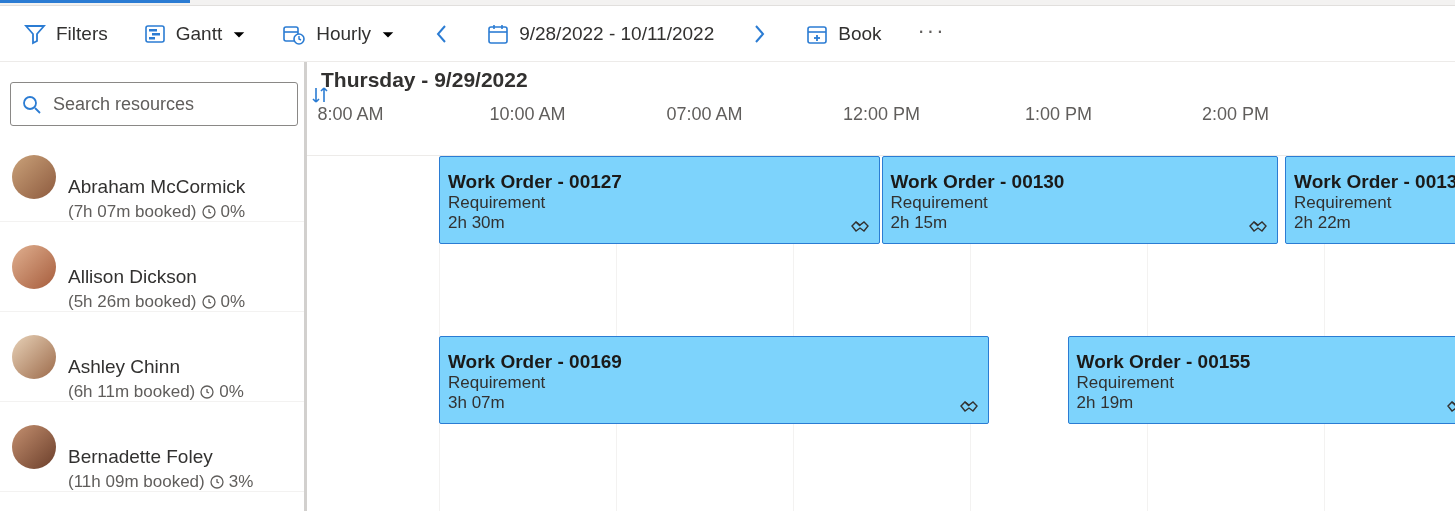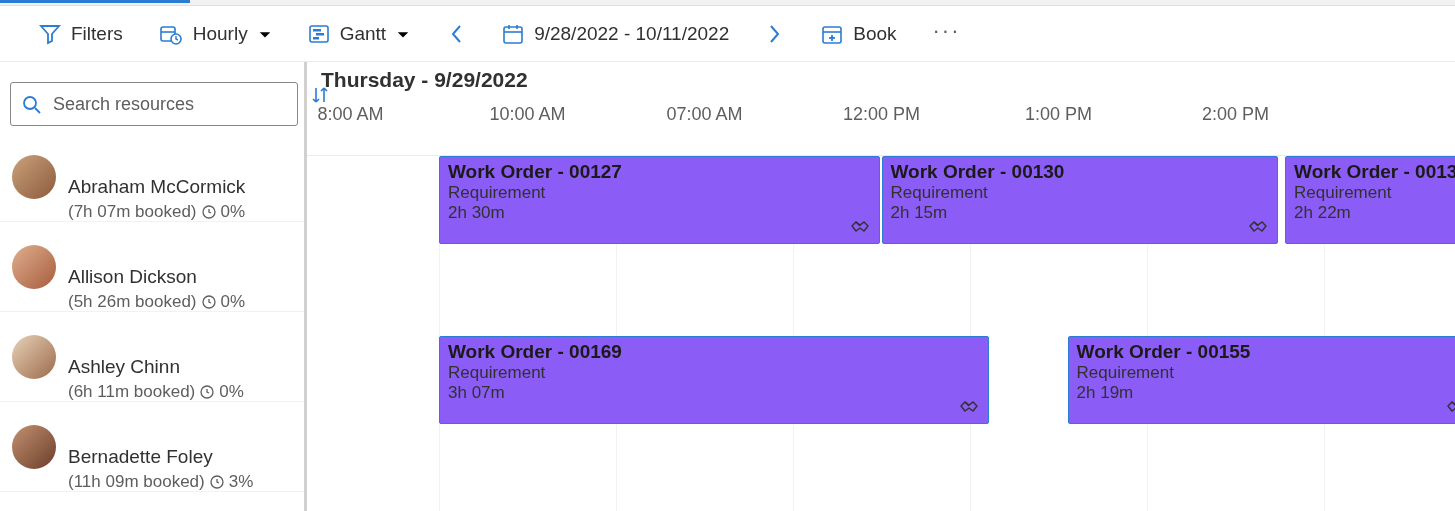--- a/index.html
+++ b/index.html
@@ -18,21 +18,21 @@
     position: relative;
   }
   .top-strip::before {
     content: ""; position: absolute; left: 0; top: 0; width: 190px; height: 3px;
     background: #2b7cd3;
   }
 
   
   .toolbar {
     height: 56px; display: flex; align-items: center; gap: 28px;
-    padding: 0 35px; border-bottom: 1px solid #edebe9;
+    padding: 0 20px; border-bottom: 1px solid #edebe9;
   }
   .tb-item {
     display: inline-flex; align-items: center; gap: 10px;
     font-size: 19px; color: #323130; cursor: pointer;
     height: 40px; padding: 0 4px;
   }
   .tb-item svg { display: block; }
   .chev { width: 14px; height: 14px; }
   .nav-btn { padding: 0 6px; }
 
@@ -100,22 +100,22 @@
   .grid-col {
     position: absolute; top:0; bottom:0; width:177px;
     border-left: 1px solid #f3f2f1;
   }
   .lane {
     position: relative; height: 90px;
   }
 
   .booking {
     position: absolute; top: 0; height: 88px;
-    background: #8b5cf6; border: 1px solid #2b7cd3; border-radius: 2px;
-    padding: 4px 8px 2px 8px;
+    background: #7dd3fc; border: 1px solid #2b7cd3; border-radius: 2px;
+    padding: 14px 8px 2px 8px;
     overflow: hidden;
   }
   .bk-title { font-size: 19px; font-weight: 600; color: #1b1a19; white-space: nowrap; }
   .bk-sub { font-size: 17px; color: #323130; white-space: nowrap; }
   .bk-dur { font-size: 17px; color: #323130; white-space: nowrap; }
   .bk-icon {
     position: absolute; right: 8px; bottom: 6px;
     width: 22px; height: 22px;
   }
   .hand-ico path { fill: none; stroke: #323130; stroke-width: 1.4; }
@@ -185,33 +185,33 @@
 <div class="top-strip"></div>
 
 <div class="toolbar">
   <div class="tb-item">
     <svg width="22" height="22">
           <use href="#ico-filter"></use>
         </svg>
     <span>Filters</span>
   </div>
   <div class="tb-item">
+    <svg width="22" height="22">
+          <use href="#ico-gantt"></use>
+        </svg>
+    <span>Gantt</span>
+    <svg class="chev" viewBox="0 0 16 12">
+          <use href="#ico-chev-down"></use>
+        </svg>
+  </div>
+  <div class="tb-item">
     <svg width="24" height="22">
           <use href="#ico-clock-cal"></use>
         </svg>
     <span>Hourly</span>
-    <svg class="chev" viewBox="0 0 16 12">
-          <use href="#ico-chev-down"></use>
-        </svg>
-  </div>
-  <div class="tb-item">
-    <svg width="22" height="22">
-          <use href="#ico-gantt"></use>
-        </svg>
-    <span>Gantt</span>
     <svg class="chev" viewBox="0 0 16 12">
           <use href="#ico-chev-down"></use>
         </svg>
   </div>
   <div class="tb-item nav-btn">
     <svg width="16" height="20" viewBox="0 0 16 20">
           <path d="M12 2l-7 8 7 8" fill="none" stroke="#2b7cd3" stroke-width="2"></path>
         </svg>
   </div>
   <div class="tb-item">

